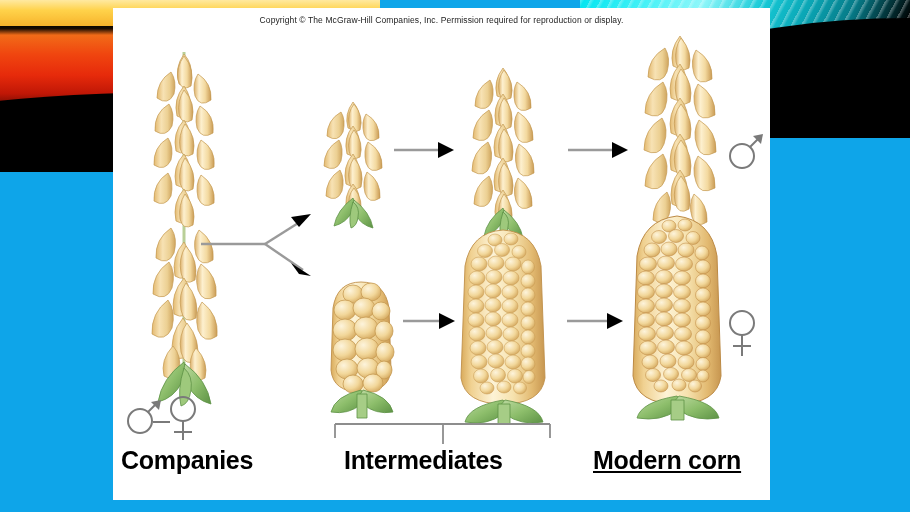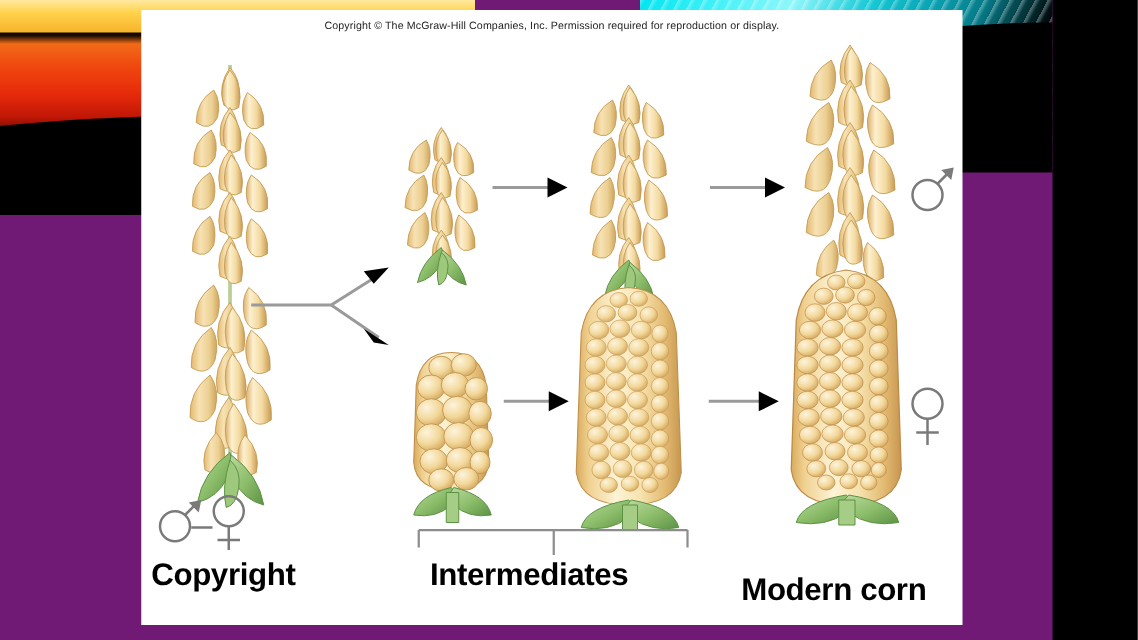--- a/index.html
+++ b/index.html
@@ -1,18 +1,18 @@
 <!DOCTYPE html>
 <html><head>
 <meta charset="utf-8">
 <style>
   html,body{margin:0;padding:0;background:#000;}
   body{width:910px;height:512px;overflow:hidden;font-family:"Liberation Sans",sans-serif;}
 
-  #stage{position:relative;width:842px;height:512px;background:#701a75;overflow:hidden;}
+  #stage{position:relative;width:910px;height:512px;background:#0ea5e9;overflow:hidden;}
 
   
   .swoosh{position:absolute;pointer-events:none;}
   #swoosh-left{left:0;top:0;width:380px;height:130px;
     background:linear-gradient(to bottom,
       #f5c242 0%, #f7b32b 8%, #f59e1e 16%,
       #0b0600 20%, #1a0c00 22%,
       #f26b18 27%, #f0450f 42%, #e62a0b 58%,
       #c01706 72%, #4a0601 86%, #000 100%);
   }
@@ -34,21 +34,21 @@
   #copyright{position:absolute;left:0;right:0;top:7px;text-align:center;
     font-size:8.5px;color:#222;letter-spacing:.1px;font-family:"Liberation Sans",sans-serif;}
 
   .figure{position:absolute;left:0;top:0;width:657px;height:492px;}
 
   
   .label{position:absolute;font-weight:bold;color:#000;
     font-family:"Liberation Sans",sans-serif;font-size:25px;letter-spacing:-.3px;white-space:nowrap;}
   #label-teosinte{left:8px;top:438px;}
   #label-intermediates{left:231px;top:438px;}
-  #label-modern{left:480px;top:450px;}
+  #label-modern{left:480px;top:438px;text-decoration:underline;}
 </style>
 </head>
 <body>
 
 <div id="stage">
 
   <div class="swoosh" id="swoosh-left">
     <div id="swoosh-left-top"></div>
     <div id="swoosh-left-mask"></div>
   </div>
@@ -424,19 +424,19 @@
         </g>
 
         <g stroke="#8d8d8d" stroke-width="1.8" fill="none">
           <line x1="222" y1="416" x2="437" y2="416"></line>
           <line x1="222" y1="416" x2="222" y2="430"></line>
           <line x1="437" y1="416" x2="437" y2="430"></line>
           <line x1="330" y1="416" x2="330" y2="436"></line>
         </g>
       </svg>
 
-      <div class="label" id="label-teosinte">Copyright</div>
+      <div class="label" id="label-teosinte">Companies</div>
       <div class="label" id="label-intermediates">Intermediates</div>
       <div class="label" id="label-modern">Modern corn</div>
 
     </div>
   </div>
 </div>
 
 </body></html>

